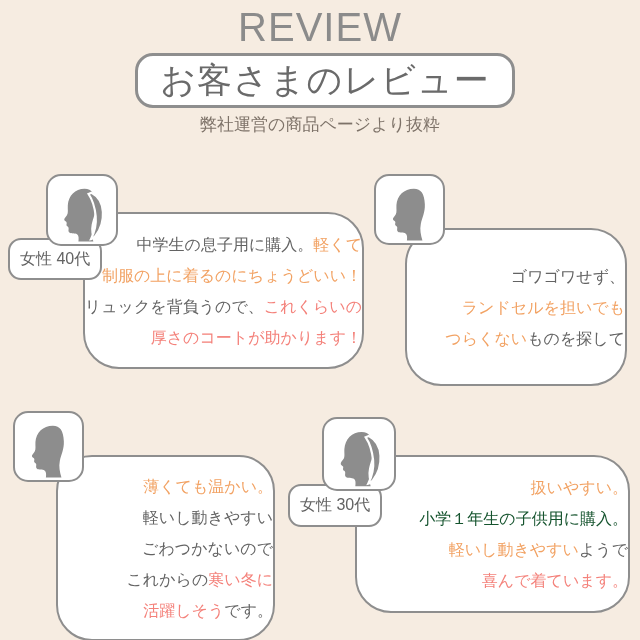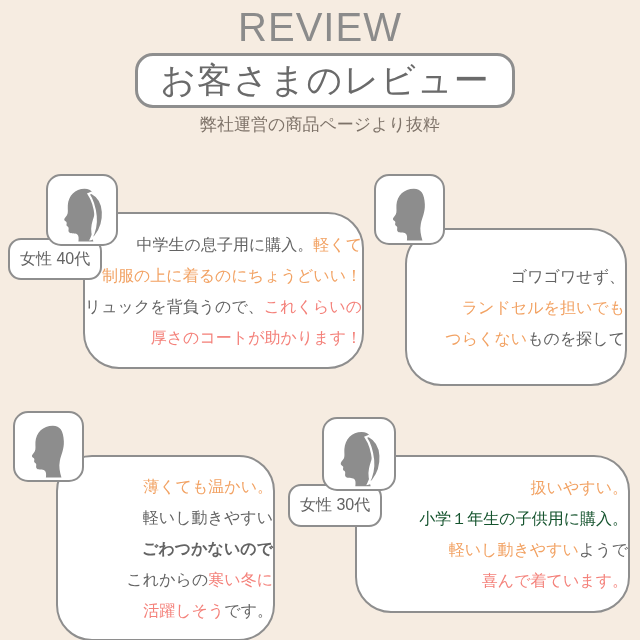--- a/index.html
+++ b/index.html
@@ -97,21 +97,21 @@
     <path fill="currentColor" d="M36.5 3.5 C25 3.5 17 11.5 16.2 22.5 C15.9 27.5 17 31 15.2 33.8 C13.5 36.4 11.7 37.6 12.2 39.4 C12.7 41 14.6 40.9 14.9 42.4 C15.1 43.6 14.4 44.6 14.8 45.8 C15.2 47 16.8 46.9 17.1 48.4 C17.4 50 16.2 52.3 18 53.8 C20 55.5 24.6 54.3 26.8 55.8 C29 57.4 28.8 60.5 28.4 64 L46.5 64 C44.6 57 43.2 51 44.6 44.5 C46.2 37 49.7 30.8 49.3 21.5 C48.8 9.5 45 3.5 36.5 3.5 Z"></path>
   </svg>
 </div>
 
   </div>
 
   <div class="review r3">
     <div class="bubble">
         <div class="line"><span style="color: rgb(242, 162, 99);">薄くても温かい。</span></div>
         <div class="line"><span style="color: rgb(99, 99, 99);">軽いし動きやすい</span></div>
-        <div class="line"><span style="color: rgb(99, 99, 99); font-weight: bold;">ごわつかないので</span></div>
+        <div class="line"><span style="color: rgb(99, 99, 99);">ごわつかないので</span></div>
         <div class="line"><span style="color: rgb(99, 99, 99);">これからの</span><span style="color: rgb(244, 129, 122);">寒い冬に</span></div>
         <div class="line"><span style="color: rgb(244, 129, 122);">活躍しそう</span><span style="color: rgb(99, 99, 99);">です。</span></div>
       </div>
     <div class="avatar">
   <svg viewBox="0 0 64 64" aria-hidden="true">
     <path fill="currentColor" d="M36.5 3.5 C25 3.5 17 11.5 16.2 22.5 C15.9 27.5 17 31 15.2 33.8 C13.5 36.4 11.7 37.6 12.2 39.4 C12.7 41 14.6 40.9 14.9 42.4 C15.1 43.6 14.4 44.6 14.8 45.8 C15.2 47 16.8 46.9 17.1 48.4 C17.4 50 16.2 52.3 18 53.8 C20 55.5 24.6 54.3 26.8 55.8 C29 57.4 28.8 60.5 28.4 64 L46.5 64 C44.6 57 43.2 51 44.6 44.5 C46.2 37 49.7 30.8 49.3 21.5 C48.8 9.5 45 3.5 36.5 3.5 Z"></path>
   </svg>
 </div>
 
   </div>

